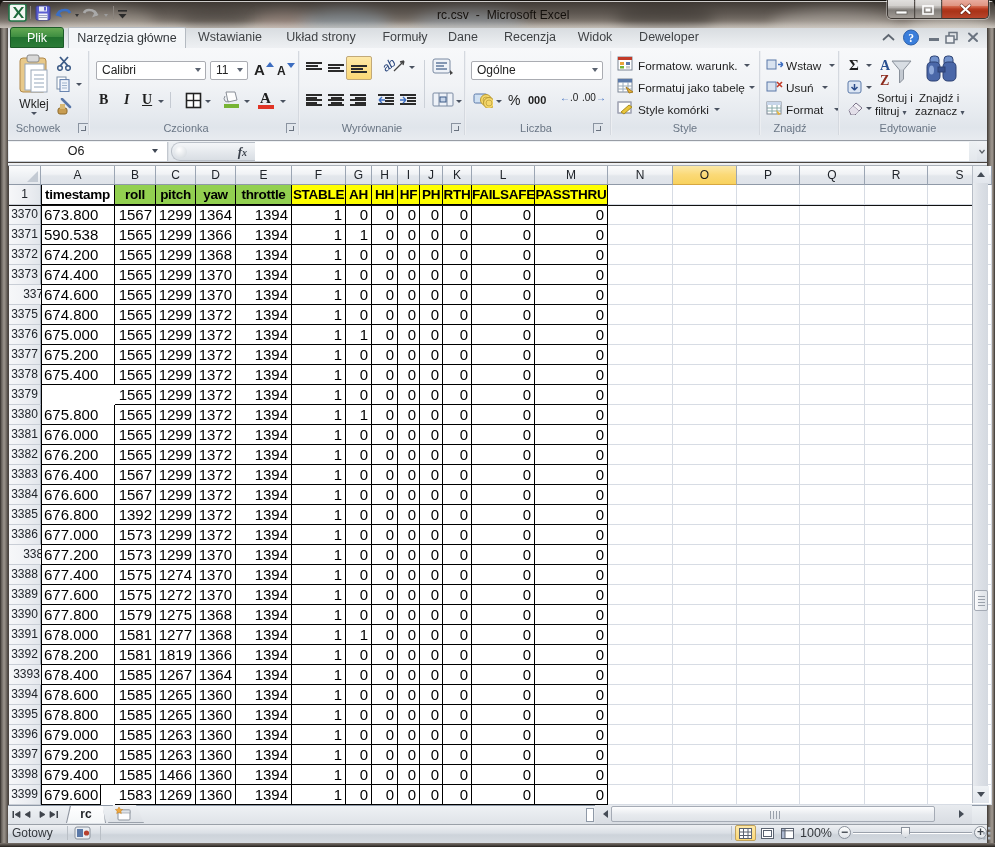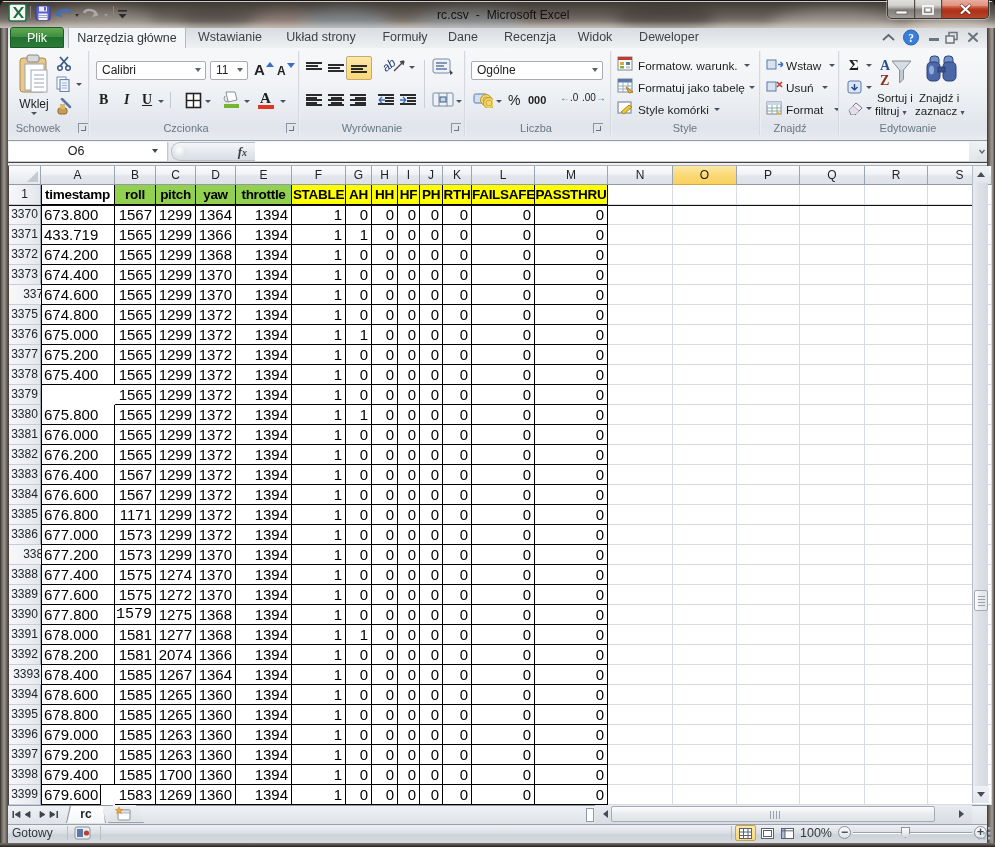--- a/index.html
+++ b/index.html
@@ -477,21 +477,21 @@
 <div class="cell tb tr" style="left:443px;top:205px;width:29px;height:20px;">0</div>
 <div class="cell tb tr" style="left:472px;top:205px;width:63px;height:20px;">0</div>
 <div class="cell tb tr" style="left:535px;top:205px;width:73px;height:20px;">0</div>
 <div class="cell" style="left:608px;top:205px;width:65px;height:20px;"></div>
 <div class="cell" style="left:673px;top:205px;width:64px;height:20px;"></div>
 <div class="cell" style="left:737px;top:205px;width:63px;height:20px;"></div>
 <div class="cell" style="left:800px;top:205px;width:65px;height:20px;"></div>
 <div class="cell" style="left:865px;top:205px;width:63px;height:20px;"></div>
 <div class="cell" style="left:928px;top:205px;width:64px;height:20px;"></div>
 <div class="rhcell" style="left:9px;top:225px;width:32px;height:20px">3371</div>
-<div class="cell tb ta" style="left:41px;top:225px;width:74px;height:20px;">433.719</div>
+<div class="cell tb ta" style="left:41px;top:225px;width:74px;height:20px;">590.538</div>
 <div class="cell tb tr" style="left:115px;top:225px;width:41px;height:20px;">1565</div>
 <div class="cell tb tr" style="left:156px;top:225px;width:40px;height:20px;">1299</div>
 <div class="cell tb tr" style="left:196px;top:225px;width:40px;height:20px;">1366</div>
 <div class="cell tb tr" style="left:236px;top:225px;width:56px;height:20px;">1394</div>
 <div class="cell tb tr" style="left:292px;top:225px;width:54px;height:20px;">1</div>
 <div class="cell tb tr" style="left:346px;top:225px;width:26px;height:20px;">1</div>
 <div class="cell tb tr" style="left:372px;top:225px;width:26px;height:20px;">0</div>
 <div class="cell tb tr" style="left:398px;top:225px;width:22px;height:20px;">0</div>
 <div class="cell tb tr" style="left:420px;top:225px;width:23px;height:20px;">0</div>
 <div class="cell tb tr" style="left:443px;top:225px;width:29px;height:20px;">0</div>
@@ -758,21 +758,21 @@
 <div class="cell tb tr" style="left:472px;top:485px;width:63px;height:20px;">0</div>
 <div class="cell tb tr" style="left:535px;top:485px;width:73px;height:20px;">0</div>
 <div class="cell" style="left:608px;top:485px;width:65px;height:20px;"></div>
 <div class="cell" style="left:673px;top:485px;width:64px;height:20px;"></div>
 <div class="cell" style="left:737px;top:485px;width:63px;height:20px;"></div>
 <div class="cell" style="left:800px;top:485px;width:65px;height:20px;"></div>
 <div class="cell" style="left:865px;top:485px;width:63px;height:20px;"></div>
 <div class="cell" style="left:928px;top:485px;width:64px;height:20px;"></div>
 <div class="rhcell" style="left:9px;top:505px;width:32px;height:20px">3385</div>
 <div class="cell tb ta" style="left:41px;top:505px;width:74px;height:20px;">676.800</div>
-<div class="cell tb tr" style="left:115px;top:505px;width:41px;height:20px;">1171</div>
+<div class="cell tb tr" style="left:115px;top:505px;width:41px;height:20px;">1392</div>
 <div class="cell tb tr" style="left:156px;top:505px;width:40px;height:20px;">1299</div>
 <div class="cell tb tr" style="left:196px;top:505px;width:40px;height:20px;">1372</div>
 <div class="cell tb tr" style="left:236px;top:505px;width:56px;height:20px;">1394</div>
 <div class="cell tb tr" style="left:292px;top:505px;width:54px;height:20px;">1</div>
 <div class="cell tb tr" style="left:346px;top:505px;width:26px;height:20px;">0</div>
 <div class="cell tb tr" style="left:372px;top:505px;width:26px;height:20px;">0</div>
 <div class="cell tb tr" style="left:398px;top:505px;width:22px;height:20px;">0</div>
 <div class="cell tb tr" style="left:420px;top:505px;width:23px;height:20px;">0</div>
 <div class="cell tb tr" style="left:443px;top:505px;width:29px;height:20px;">0</div>
 <div class="cell tb tr" style="left:472px;top:505px;width:63px;height:20px;">0</div>
@@ -858,21 +858,21 @@
 <div class="cell tb tr" style="left:472px;top:585px;width:63px;height:20px;">0</div>
 <div class="cell tb tr" style="left:535px;top:585px;width:73px;height:20px;">0</div>
 <div class="cell" style="left:608px;top:585px;width:65px;height:20px;"></div>
 <div class="cell" style="left:673px;top:585px;width:64px;height:20px;"></div>
 <div class="cell" style="left:737px;top:585px;width:63px;height:20px;"></div>
 <div class="cell" style="left:800px;top:585px;width:65px;height:20px;"></div>
 <div class="cell" style="left:865px;top:585px;width:63px;height:20px;"></div>
 <div class="cell" style="left:928px;top:585px;width:64px;height:20px;"></div>
 <div class="rhcell" style="left:9px;top:605px;width:32px;height:20px">3390</div>
 <div class="cell tb ta" style="left:41px;top:605px;width:74px;height:20px;">677.800</div>
-<div class="cell tb tr" style="left:115px;top:605px;width:41px;height:20px;font-family:Liberation Mono, monospace;">1579</div>
+<div class="cell tb tr" style="left:115px;top:605px;width:41px;height:20px;">1579</div>
 <div class="cell tb tr" style="left:156px;top:605px;width:40px;height:20px;">1275</div>
 <div class="cell tb tr" style="left:196px;top:605px;width:40px;height:20px;">1368</div>
 <div class="cell tb tr" style="left:236px;top:605px;width:56px;height:20px;">1394</div>
 <div class="cell tb tr" style="left:292px;top:605px;width:54px;height:20px;">1</div>
 <div class="cell tb tr" style="left:346px;top:605px;width:26px;height:20px;">0</div>
 <div class="cell tb tr" style="left:372px;top:605px;width:26px;height:20px;">0</div>
 <div class="cell tb tr" style="left:398px;top:605px;width:22px;height:20px;">0</div>
 <div class="cell tb tr" style="left:420px;top:605px;width:23px;height:20px;">0</div>
 <div class="cell tb tr" style="left:443px;top:605px;width:29px;height:20px;">0</div>
 <div class="cell tb tr" style="left:472px;top:605px;width:63px;height:20px;">0</div>
@@ -899,21 +899,21 @@
 <div class="cell tb tr" style="left:535px;top:625px;width:73px;height:20px;">0</div>
 <div class="cell" style="left:608px;top:625px;width:65px;height:20px;"></div>
 <div class="cell" style="left:673px;top:625px;width:64px;height:20px;"></div>
 <div class="cell" style="left:737px;top:625px;width:63px;height:20px;"></div>
 <div class="cell" style="left:800px;top:625px;width:65px;height:20px;"></div>
 <div class="cell" style="left:865px;top:625px;width:63px;height:20px;"></div>
 <div class="cell" style="left:928px;top:625px;width:64px;height:20px;"></div>
 <div class="rhcell" style="left:9px;top:645px;width:32px;height:20px">3392</div>
 <div class="cell tb ta" style="left:41px;top:645px;width:74px;height:20px;">678.200</div>
 <div class="cell tb tr" style="left:115px;top:645px;width:41px;height:20px;">1581</div>
-<div class="cell tb tr" style="left:156px;top:645px;width:40px;height:20px;">2074</div>
+<div class="cell tb tr" style="left:156px;top:645px;width:40px;height:20px;">1819</div>
 <div class="cell tb tr" style="left:196px;top:645px;width:40px;height:20px;">1366</div>
 <div class="cell tb tr" style="left:236px;top:645px;width:56px;height:20px;">1394</div>
 <div class="cell tb tr" style="left:292px;top:645px;width:54px;height:20px;">1</div>
 <div class="cell tb tr" style="left:346px;top:645px;width:26px;height:20px;">0</div>
 <div class="cell tb tr" style="left:372px;top:645px;width:26px;height:20px;">0</div>
 <div class="cell tb tr" style="left:398px;top:645px;width:22px;height:20px;">0</div>
 <div class="cell tb tr" style="left:420px;top:645px;width:23px;height:20px;">0</div>
 <div class="cell tb tr" style="left:443px;top:645px;width:29px;height:20px;">0</div>
 <div class="cell tb tr" style="left:472px;top:645px;width:63px;height:20px;">0</div>
 <div class="cell tb tr" style="left:535px;top:645px;width:73px;height:20px;">0</div>
@@ -1019,21 +1019,21 @@
 <div class="cell tb tr" style="left:535px;top:745px;width:73px;height:20px;">0</div>
 <div class="cell" style="left:608px;top:745px;width:65px;height:20px;"></div>
 <div class="cell" style="left:673px;top:745px;width:64px;height:20px;"></div>
 <div class="cell" style="left:737px;top:745px;width:63px;height:20px;"></div>
 <div class="cell" style="left:800px;top:745px;width:65px;height:20px;"></div>
 <div class="cell" style="left:865px;top:745px;width:63px;height:20px;"></div>
 <div class="cell" style="left:928px;top:745px;width:64px;height:20px;"></div>
 <div class="rhcell" style="left:9px;top:765px;width:32px;height:20px">3398</div>
 <div class="cell tb ta" style="left:41px;top:765px;width:74px;height:20px;">679.400</div>
 <div class="cell tb tr" style="left:115px;top:765px;width:41px;height:20px;">1585</div>
-<div class="cell tb tr" style="left:156px;top:765px;width:40px;height:20px;">1700</div>
+<div class="cell tb tr" style="left:156px;top:765px;width:40px;height:20px;">1466</div>
 <div class="cell tb tr" style="left:196px;top:765px;width:40px;height:20px;">1360</div>
 <div class="cell tb tr" style="left:236px;top:765px;width:56px;height:20px;">1394</div>
 <div class="cell tb tr" style="left:292px;top:765px;width:54px;height:20px;">1</div>
 <div class="cell tb tr" style="left:346px;top:765px;width:26px;height:20px;">0</div>
 <div class="cell tb tr" style="left:372px;top:765px;width:26px;height:20px;">0</div>
 <div class="cell tb tr" style="left:398px;top:765px;width:22px;height:20px;">0</div>
 <div class="cell tb tr" style="left:420px;top:765px;width:23px;height:20px;">0</div>
 <div class="cell tb tr" style="left:443px;top:765px;width:29px;height:20px;">0</div>
 <div class="cell tb tr" style="left:472px;top:765px;width:63px;height:20px;">0</div>
 <div class="cell tb tr" style="left:535px;top:765px;width:73px;height:20px;">0</div>

